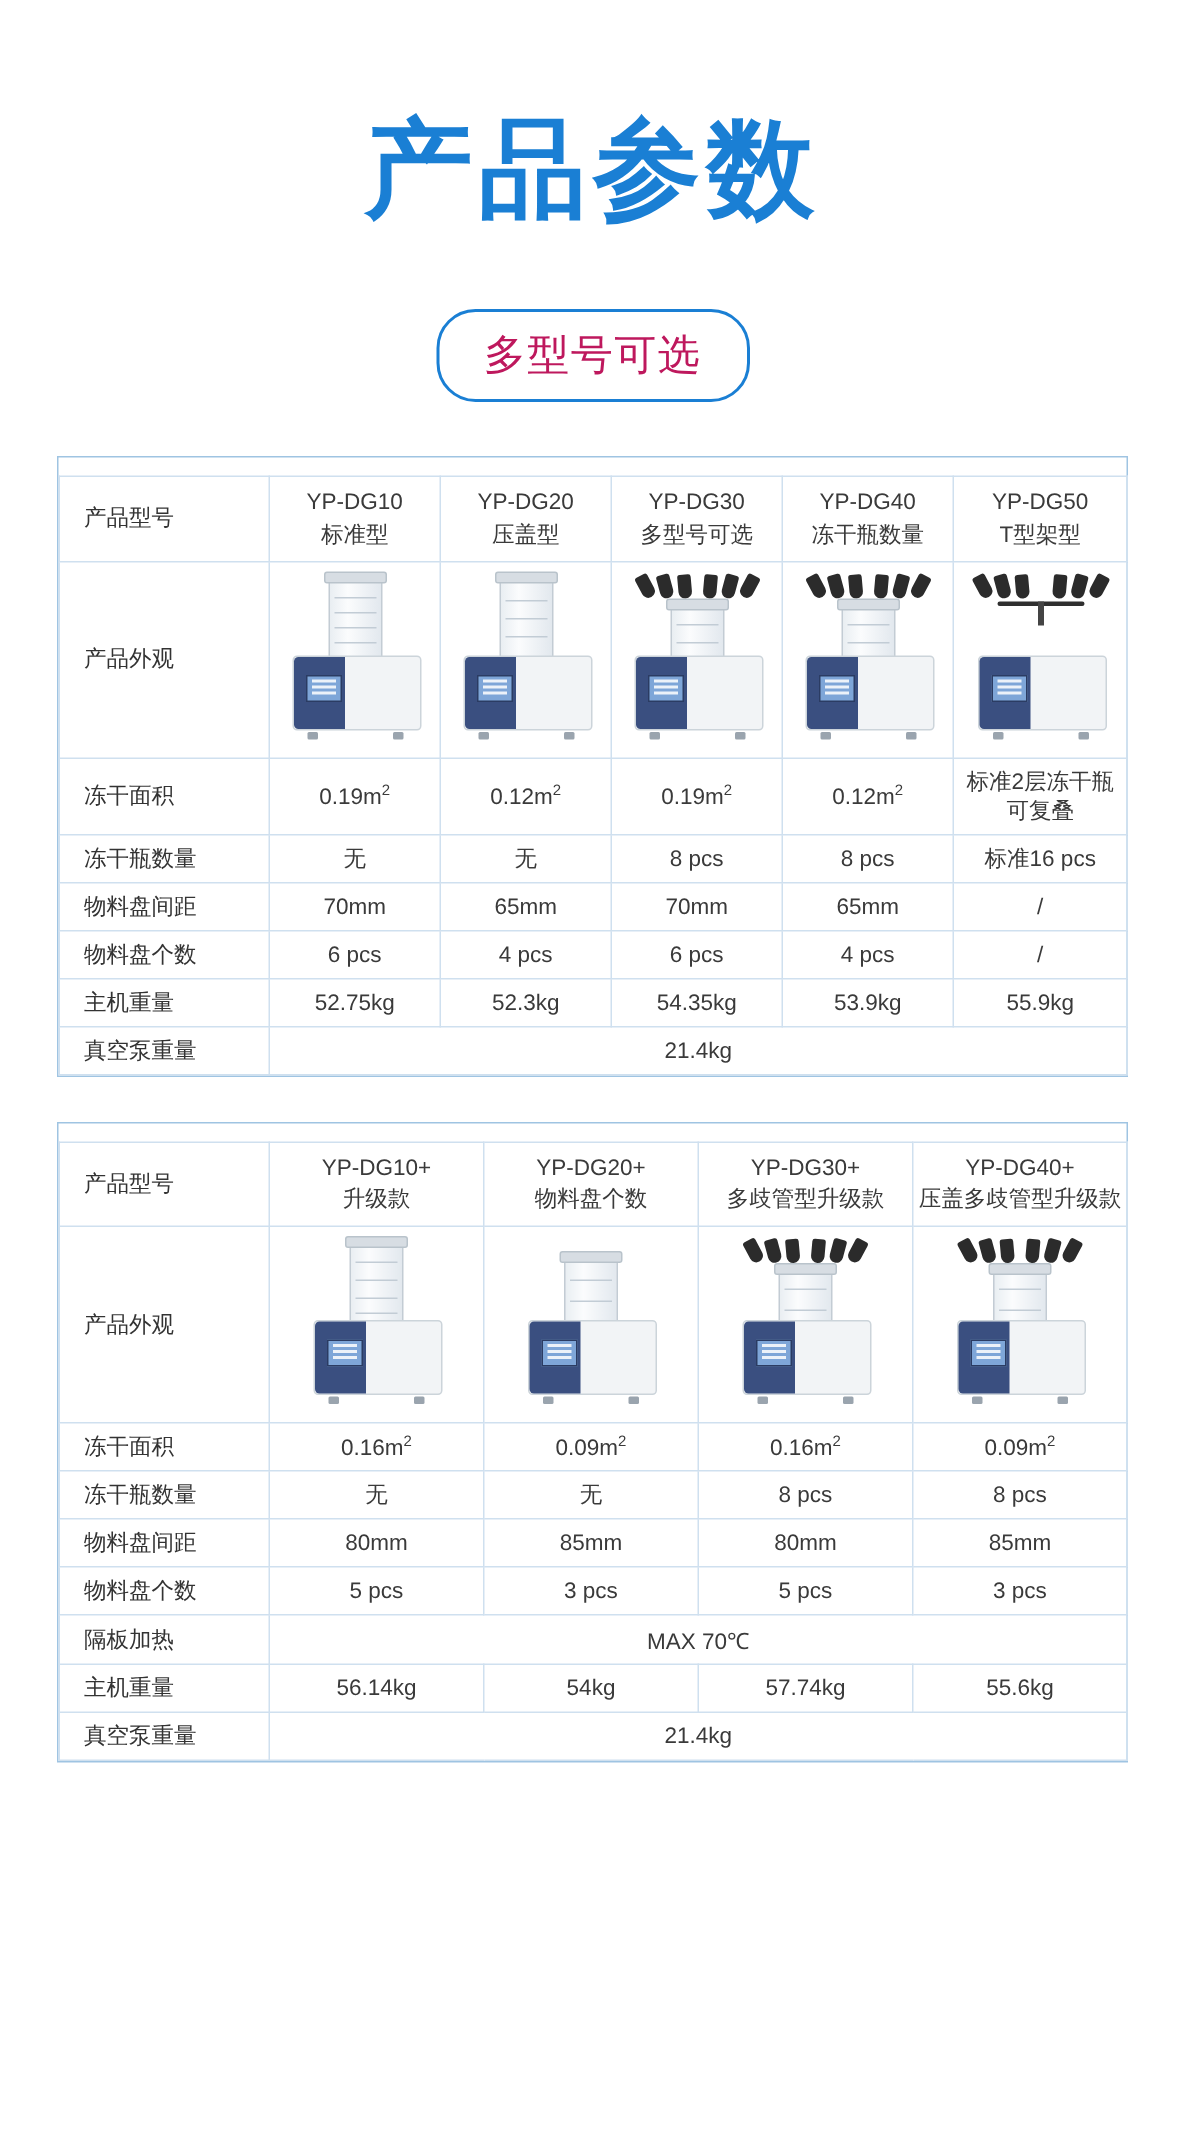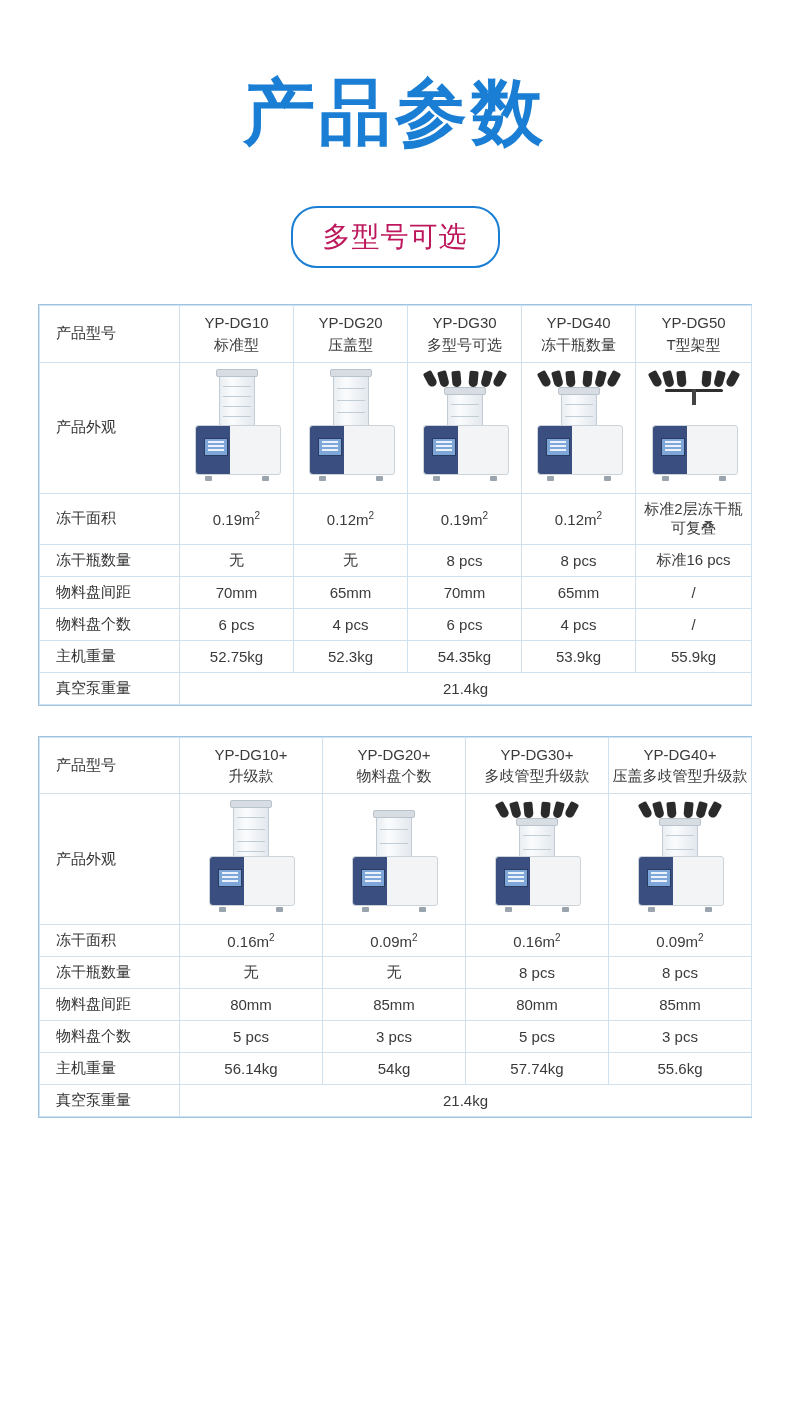--- a/index.html
+++ b/index.html
@@ -41,20 +41,21 @@
     color: #be185d;
     font-size: 28px;
     padding: 10px 30px;
     letter-spacing: 1px;
     background: #ffffff;
   }
   table.spec {
     border-collapse: collapse;
     width: 710px;
     table-layout: fixed;
+    margin-top: 12px;
   }
   table.spec td {
     border: 1px solid #cfe0ef;
     text-align: center;
     font-size: 15px;
     color: #3a3a3a;
     padding: 6px 2px;
     vertical-align: middle;
   }
   table.spec td.label {
@@ -540,20 +541,24 @@
         </tr>
 
         <tr>
           <td class="label">物料盘个数</td>
           <td>5 pcs</td>
           <td>3 pcs</td>
           <td>5 pcs</td>
           <td>3 pcs</td>
         </tr>
 
+        <tr>
+          <td class="label">隔板加热</td>
+          <td colspan="4">MAX 70℃</td>
+        </tr>
 
 
         <tr>
           <td class="label">主机重量</td>
           <td>56.14kg</td>
           <td>54kg</td>
           <td>57.74kg</td>
           <td>55.6kg</td>
         </tr>
 

